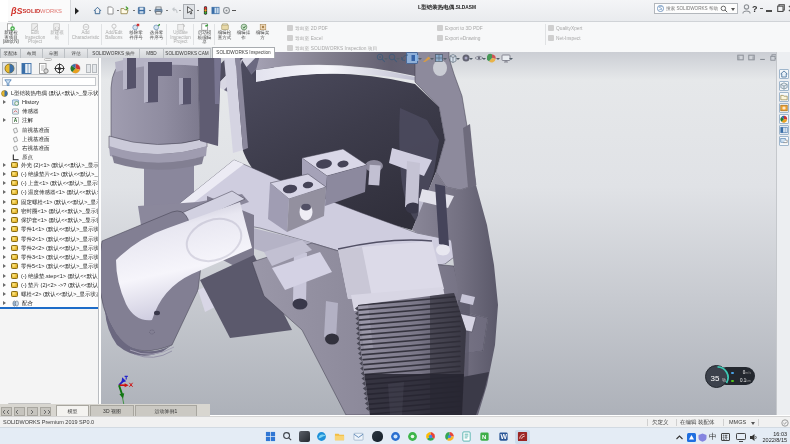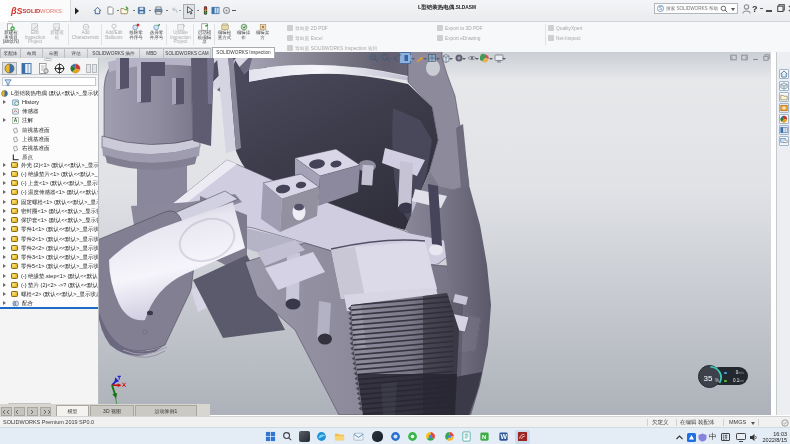--- a/index.html
+++ b/index.html
@@ -12,21 +12,21 @@
 .rbtn{position:absolute;top:0;height:25px;text-align:center;color:#494949}
 .rbtn .ic{margin:1px auto 0;width:8px;height:8px;display:block}
 .rbtn .lb{font-size:4.5px;line-height:4.7px;color:#3f3f3f;white-space:pre}
 .rbtn.dis .lb{color:#ababab}
 .rsep{position:absolute;top:2px;width:1px;height:21px;background:#e0e2e4}
 .exrow{position:absolute;height:9px;color:#a9a9a9;font-size:4.8px;line-height:9px;white-space:nowrap}
 .exico{display:inline-block;width:6px;height:6px;background:#cfcfcf;border-radius:1px;margin-right:2px;vertical-align:-1px}
 #tabbar{left:0;top:47px;width:275px;height:11px;background:#dcdfe2;z-index:3}
 .ctab{position:absolute;top:0.5px;height:10.5px;background:linear-gradient(#e9eaec,#d4d7da);border:1px solid #bcc0c4;border-bottom:none;font-size:4.7px;line-height:10px;text-align:center;color:#3c3c3c;white-space:nowrap}
 .ctab.act{background:#fff;border-color:#a8acb0;z-index:2;top:0;height:11px}
-#viewport{left:94px;top:52px;width:677px;height:373px;overflow:hidden}
+#viewport{left:101px;top:52px;width:677px;height:373px;overflow:hidden}
 #panel{left:0;top:58px;width:99px;height:346px;background:#f4f4f4;border-right:1px solid #b9bcc0}
 #ptabs{position:absolute;left:0;top:4px;width:99px;height:13px;border-bottom:1px solid #c9ccd0}
 .ptab{position:absolute;top:1px;width:11px;height:11px}
 #pfilter{position:absolute;left:2px;top:19px;width:94px;height:9px;background:#fff;border:1px solid #c6c9cd}
 #tree{position:absolute;left:0;top:28px;width:98px;height:221px;background:#fcfcfc;overflow:hidden}
 .trow{position:absolute;left:0;width:200px;height:9px;font-size:5.5px;line-height:9px;color:#1d1d1d;white-space:nowrap}
 .trow .ar{position:absolute;left:3px;top:2.4px;width:0;height:0;border-left:3px solid #6a6a6a;border-top:2.1px solid transparent;border-bottom:2.1px solid transparent}
 .tico{position:absolute;top:1px;width:7px;height:7px}
 .yico{position:absolute;top:1.4px;width:6.5px;height:6px;background:radial-gradient(circle at 35% 35%,#fce98a,#e3b32a 70%);border:0.5px solid #8a6d10;border-radius:1.2px}
 #psplit{position:absolute;left:0;top:249px;width:98px;height:1.6px;background:#1d6cc8}

